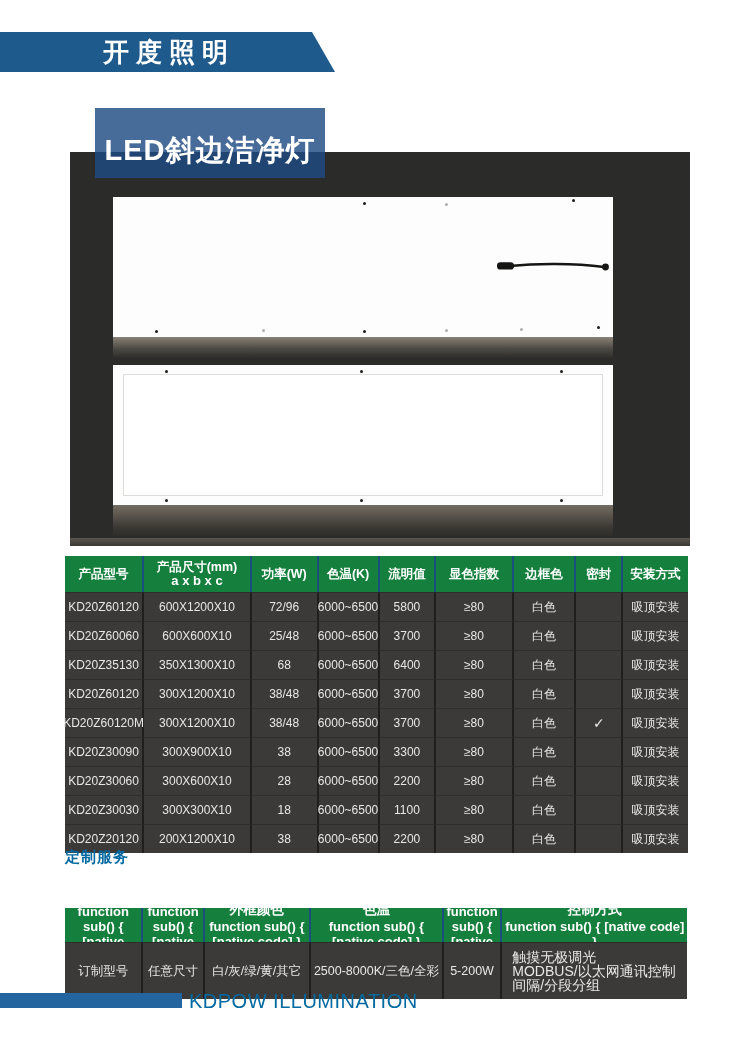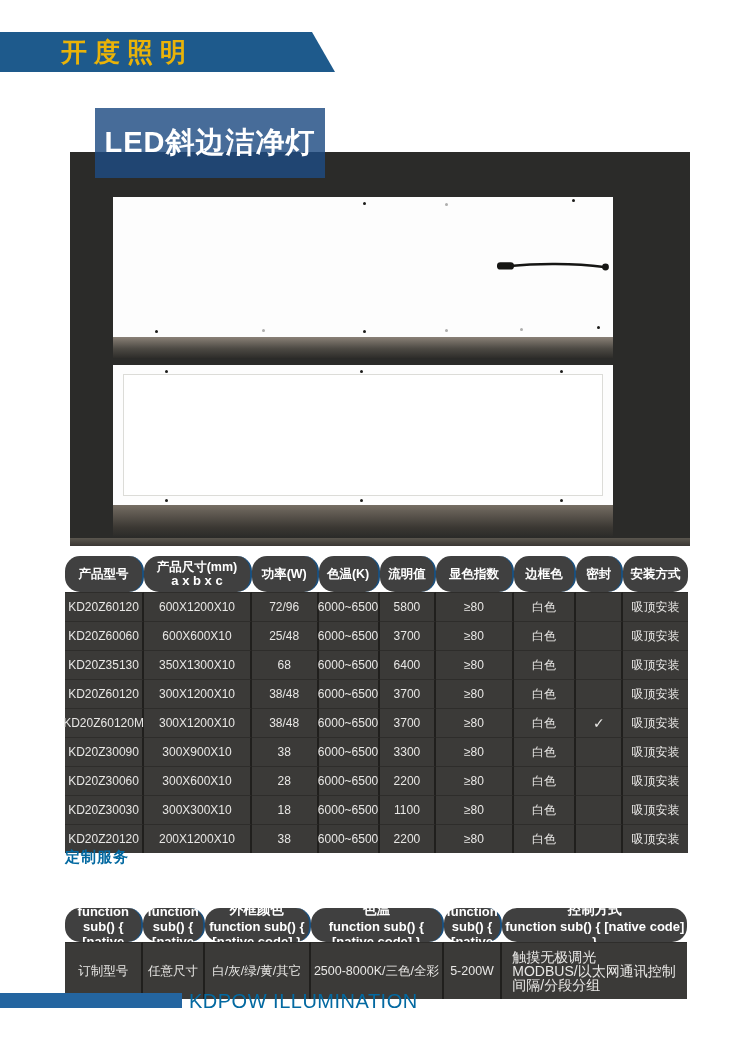--- a/index.html
+++ b/index.html
@@ -3,29 +3,29 @@
 <meta charset="utf-8">
 <style>
   html,body{margin:0;padding:0;background:#ffffff;}
   #page{position:relative;width:750px;height:1061px;background:#ffffff;overflow:hidden;
         font-family:"Liberation Sans","DejaVu Sans",sans-serif;}
 
   
   .banner{position:absolute;left:0;top:32px;width:335px;height:40px;background:#1e5a8c;
           clip-path:polygon(0 0,calc(100% - 23px) 0,100% 100%,0 100%);
           display:flex;align-items:center;}
-  .banner-text{color:#eab308;font-size:26px;font-weight:bold;letter-spacing:7px;
-               padding-left:61px;white-space:nowrap;}
+  .banner-text{color:#ffffff;font-size:26px;font-weight:bold;letter-spacing:7px;
+               padding-left:103px;white-space:nowrap;}
 
   
   .title-badge{position:absolute;left:95px;top:108px;width:230px;height:70px;
                background:rgba(30,76,130,0.82);z-index:5;
                display:flex;justify-content:center;align-items:flex-end;}
   .title-badge-text{color:#ffffff;font-size:29px;font-weight:bold;letter-spacing:1px;
-                    padding-bottom:15px;white-space:nowrap;}
+                    padding-bottom:7px;white-space:nowrap;}
 
   
   .stage{position:absolute;left:70px;top:152px;width:620px;height:394px;background:#2b2b29;}
   .panel{position:absolute;left:43px;width:500px;height:140px;background:#fdfdfd;}
   .panel1{top:45px;}
   .panel2{top:213px;}
   .panel-inner{position:absolute;left:10px;top:9px;right:10px;bottom:9px;
                border:1px solid #dcdcd8;background:#ffffff;}
   .reflect1{position:absolute;left:43px;top:185px;width:500px;height:21px;
             background:linear-gradient(to bottom,#8a8177,#4d4a44 55%,#2e2d2a);}
@@ -33,23 +33,23 @@
             background:linear-gradient(to bottom,#756d63,#3b3833 70%,#2b2b29);}
   .stage-base{position:absolute;left:0;top:386px;width:620px;height:8px;
               background:linear-gradient(to bottom,#5a564e,#3a3733);}
   .dot{position:absolute;width:3px;height:3px;border-radius:50%;background:#1c1c1a;}
   .cord{position:absolute;left:383px;top:60px;}
 
   
   .grid{position:absolute;left:65px;width:623px;display:grid;}
   .spec-grid{top:556px;grid-template-columns:12.7% 17.3% 10.7% 9.8% 9.1% 12.4% 10.1% 7.5% 10.4%;}
   .custom-grid{top:908px;grid-template-columns:12.6% 9.8% 17.1% 21.3% 9.4% 29.7%;}
-  .hcell{background:#404040;color:#ffffff;display:flex;flex-direction:column;
+  .hcell{background:#15803d;color:#ffffff;display:flex;flex-direction:column;
          justify-content:center;align-items:center;text-align:center;
-         border-right:2px solid #1a4f7d;font-weight:bold;border-radius:15px;}
+         border-right:2px solid #1a4f7d;font-weight:bold;}
   .hcell.last{border-right:none;}
   .spec-grid .hcell{height:36px;font-size:12.5px;line-height:14px;}
   .custom-grid .hcell{height:34px;font-size:13.5px;}
   .hsub{font-size:13px;font-weight:bold;}
   .bcell{background:#3b3a38;color:#e8e7e5;display:flex;justify-content:center;align-items:center;
          text-align:center;border-right:2px solid #201f1d;border-top:1px solid #2e2d2b;
          font-size:12px;}
   .bcell.last{border-right:none;}
   .spec-grid .bcell{height:28px;}
   .custom-grid .bcell{height:56px;font-size:12.5px;}

